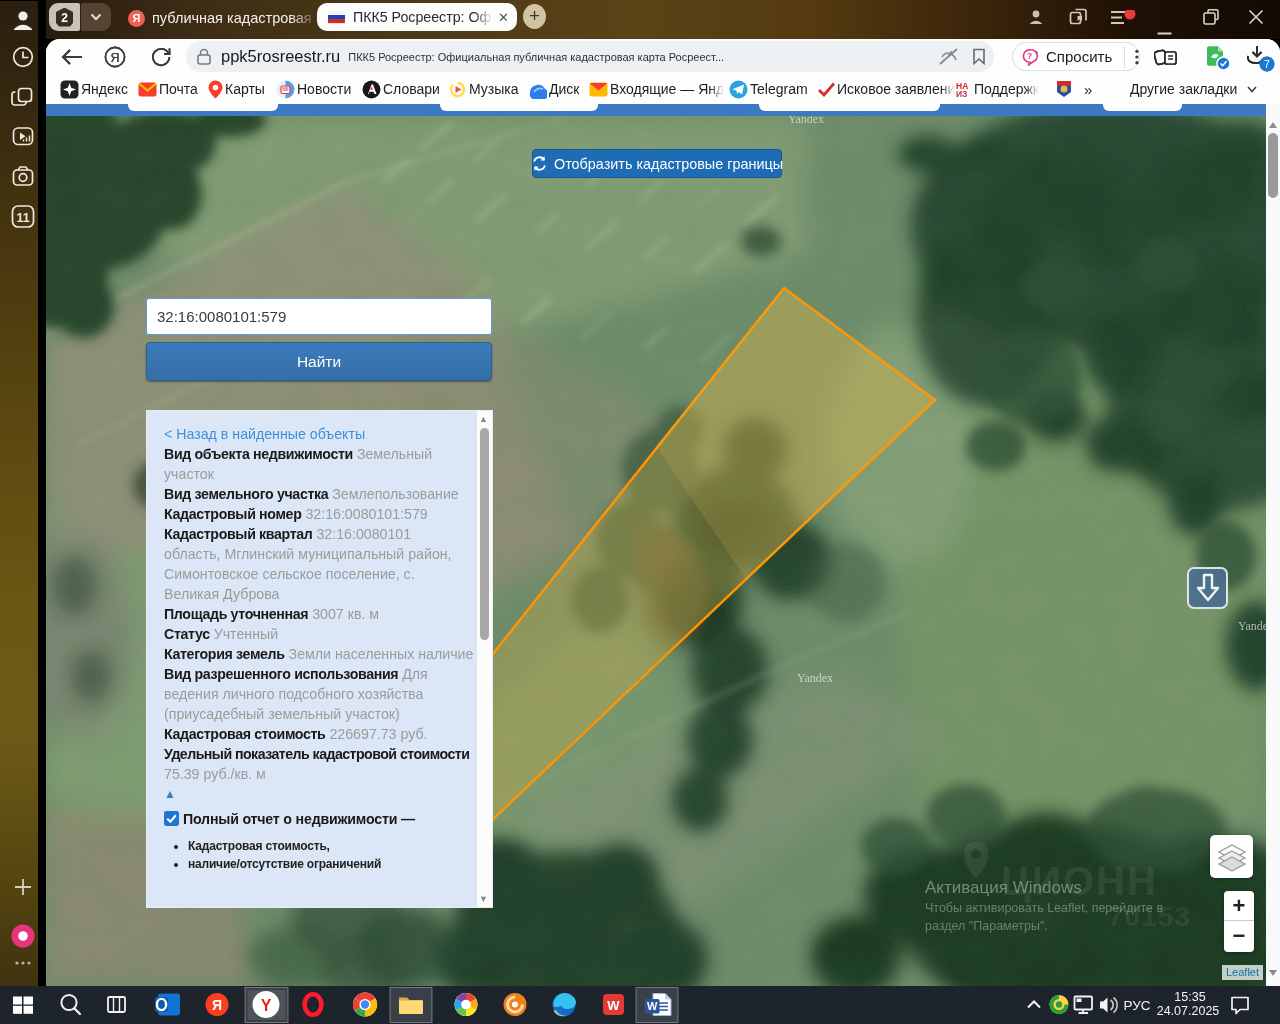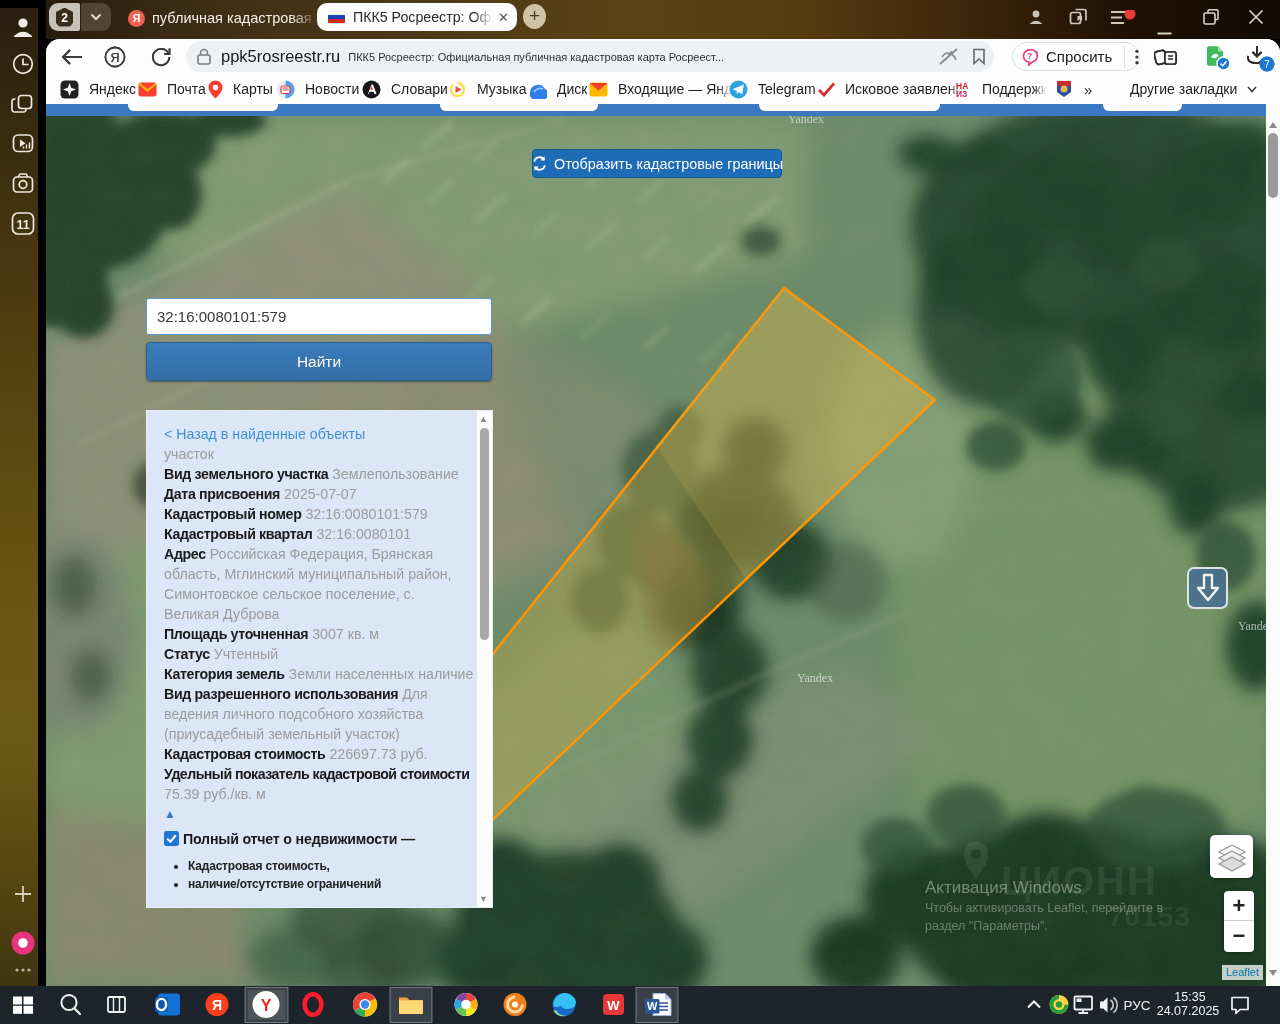--- a/index.html
+++ b/index.html
@@ -2,21 +2,21 @@
 <html><head><meta charset="utf-8">
 <style>
 html,body{margin:0;padding:0;width:1280px;height:1024px;overflow:hidden;
 font-family:"Liberation Sans",sans-serif;}
 *{box-sizing:border-box;}
 #stage{position:relative;width:1280px;height:1024px;background:#000;overflow:hidden;}
 .abs{position:absolute;}
 
 #tabrow{left:46px;top:0;width:1234px;height:39px;
 background:linear-gradient(90deg,#271b0e 0%,#3e2d15 12%,#4c3917 30%,#5b4316 48%,#553a10 62%,#3a240a 76%,#1f1004 88%,#120a03 100%);}
-#sidebar{left:0;top:8px;width:38px;height:986px;
+#sidebar{left:0;top:1px;width:38px;height:986px;
 background:linear-gradient(180deg,#2a1f10 0%,#45340f 22%,#5d4a11 45%,#6b5813 62%,#6b5a17 75%,#57470f 88%,#3f3310 100%);}
 
 #chrome{left:46px;top:39px;width:1234px;height:65px;background:#fdfdfd;border-radius:14px 14px 0 0;}
 
 #bluebar{left:46px;top:104px;width:1220px;height:12px;background:#3d79c2;}
 .notch{position:absolute;top:0;height:7px;background:#fff;border-radius:0 0 6px 6px;}
 
 #map{left:46px;top:116px;width:1220px;height:870px;}
 
 #vscroll{left:1266px;top:104px;width:14px;height:882px;background:#fafafa;}
@@ -49,21 +49,21 @@
 #urlpill{left:140px;top:2px;width:808px;height:31px;background:#eef1f3;border-radius:16px;
 display:flex;align-items:center;overflow:hidden;}
 #urltxt{font-size:16.5px;color:#1a1a1a;flex:none;}
 #titletxt{font-size:11px;color:#2f2f2f;margin-left:8px;flex:1;white-space:nowrap;overflow:hidden;}
 #askpill{left:966px;top:3px;width:128px;height:29px;background:#fff;border:1.5px solid #dcdfe3;border-radius:15px;
 display:flex;align-items:center;padding-left:9px;font-size:15px;color:#1a1a1a;}
 #chrome > .abs{z-index:2;}
 
 #bmrow{position:absolute;left:0;top:37px;width:1234px;height:28px;font-size:14px;color:#1e1e1e;}
 .bm{position:absolute;top:2px;height:22px;display:inline-flex;align-items:center;white-space:nowrap;}
-.bm i{font-style:normal;margin-left:10px;position:relative;overflow:hidden;display:inline-block;}
+.bm i{font-style:normal;margin-left:2px;position:relative;overflow:hidden;display:inline-block;}
 .bm em.fade{position:absolute;right:0;top:0;width:14px;height:100%;background:linear-gradient(90deg,rgba(253,253,253,0),#fdfdfd);}
 
 #btn-borders{left:532px;top:149px;width:250px;height:29px;background:#1d6cb5;border:1px solid #15598f;
 border-radius:4px;color:#fff;font-size:14.4px;display:flex;align-items:center;justify-content:center;white-space:nowrap;}
 #searchbox{left:146px;top:298px;width:346px;height:37px;background:#fff;border:1.5px solid #5b9bd3;
 border-radius:3px;font-size:15px;color:#3a3a3a;padding:0 0 0 10px;font-family:"Liberation Sans",sans-serif;outline:none;}
 #findbtn{left:146px;top:342px;width:346px;height:39px;background:linear-gradient(180deg,#3b7cbb,#346ea7);
 border:1px solid #2c5f95;border-radius:4px;box-shadow:0 1px 2px rgba(0,0,0,.4);
 color:#fff;font-size:15.5px;display:flex;align-items:center;justify-content:center;}
 #infopanel{left:146px;top:410px;width:347px;height:498px;background:#dbe7f6;border:1px solid #e8eef7;overflow:hidden;}
@@ -717,26 +717,25 @@
       <path d="M13.8 10.4 A5.4 5.4 0 0 1 3.8 12" fill="none" stroke="#fff" stroke-width="1.8"></path>
       <path d="M13.6 1.2 L13.6 5.4 L9.4 5.4 Z" fill="#fff"></path>
       <path d="M3.4 15.8 L3.4 11.6 L7.6 11.6 Z" fill="#fff"></path>
     </svg>
     Отобразить кадастровые границы</div>
   <input class="abs" id="searchbox" value="32:16:0080101:579" readonly="" style="">
   <div class="abs" id="findbtn">Найти</div>
   <div class="abs" id="infopanel">
     <div id="infotext">
       <div class="ln lnk">&lt; Назад в найденные объекты</div>
+      <div class="ln"><b>Вид объекта недвижимости</b> <span>Земельный</span></div>
       <div class="ln"><span>участок</span></div>
       <div class="ln"><b>Вид земельного участка</b> <span>Землепользование</span></div>
-      <div class="ln"><b>Дата присвоения</b> <span>2025-07-07</span></div>
       <div class="ln"><b>Кадастровый номер</b> <span>32:16:0080101:579</span></div>
       <div class="ln"><b>Кадастровый квартал</b> <span>32:16:0080101</span></div>
-      <div class="ln"><b>Адрес</b> <span>Российская Федерация, Брянская</span></div>
       <div class="ln"><span>область, Мглинский муниципальный район,</span></div>
       <div class="ln"><span>Симонтовское сельское поселение, с.</span></div>
       <div class="ln"><span>Великая Дуброва</span></div>
       <div class="ln"><b>Площадь уточненная</b> <span>3007 кв. м</span></div>
       <div class="ln"><b>Статус</b> <span>Учтенный</span></div>
       <div class="ln"><b>Категория земель</b> <span>Земли населенных наличие</span></div>
       <div class="ln"><b>Вид разрешенного использования</b> <span>Для</span></div>
       <div class="ln"><span>ведения личного подсобного хозяйства</span></div>
       <div class="ln"><span>(приусадебный земельный участок)</span></div>
       <div class="ln"><b>Кадастровая стоимость</b> <span>226697.73 руб.</span></div>

